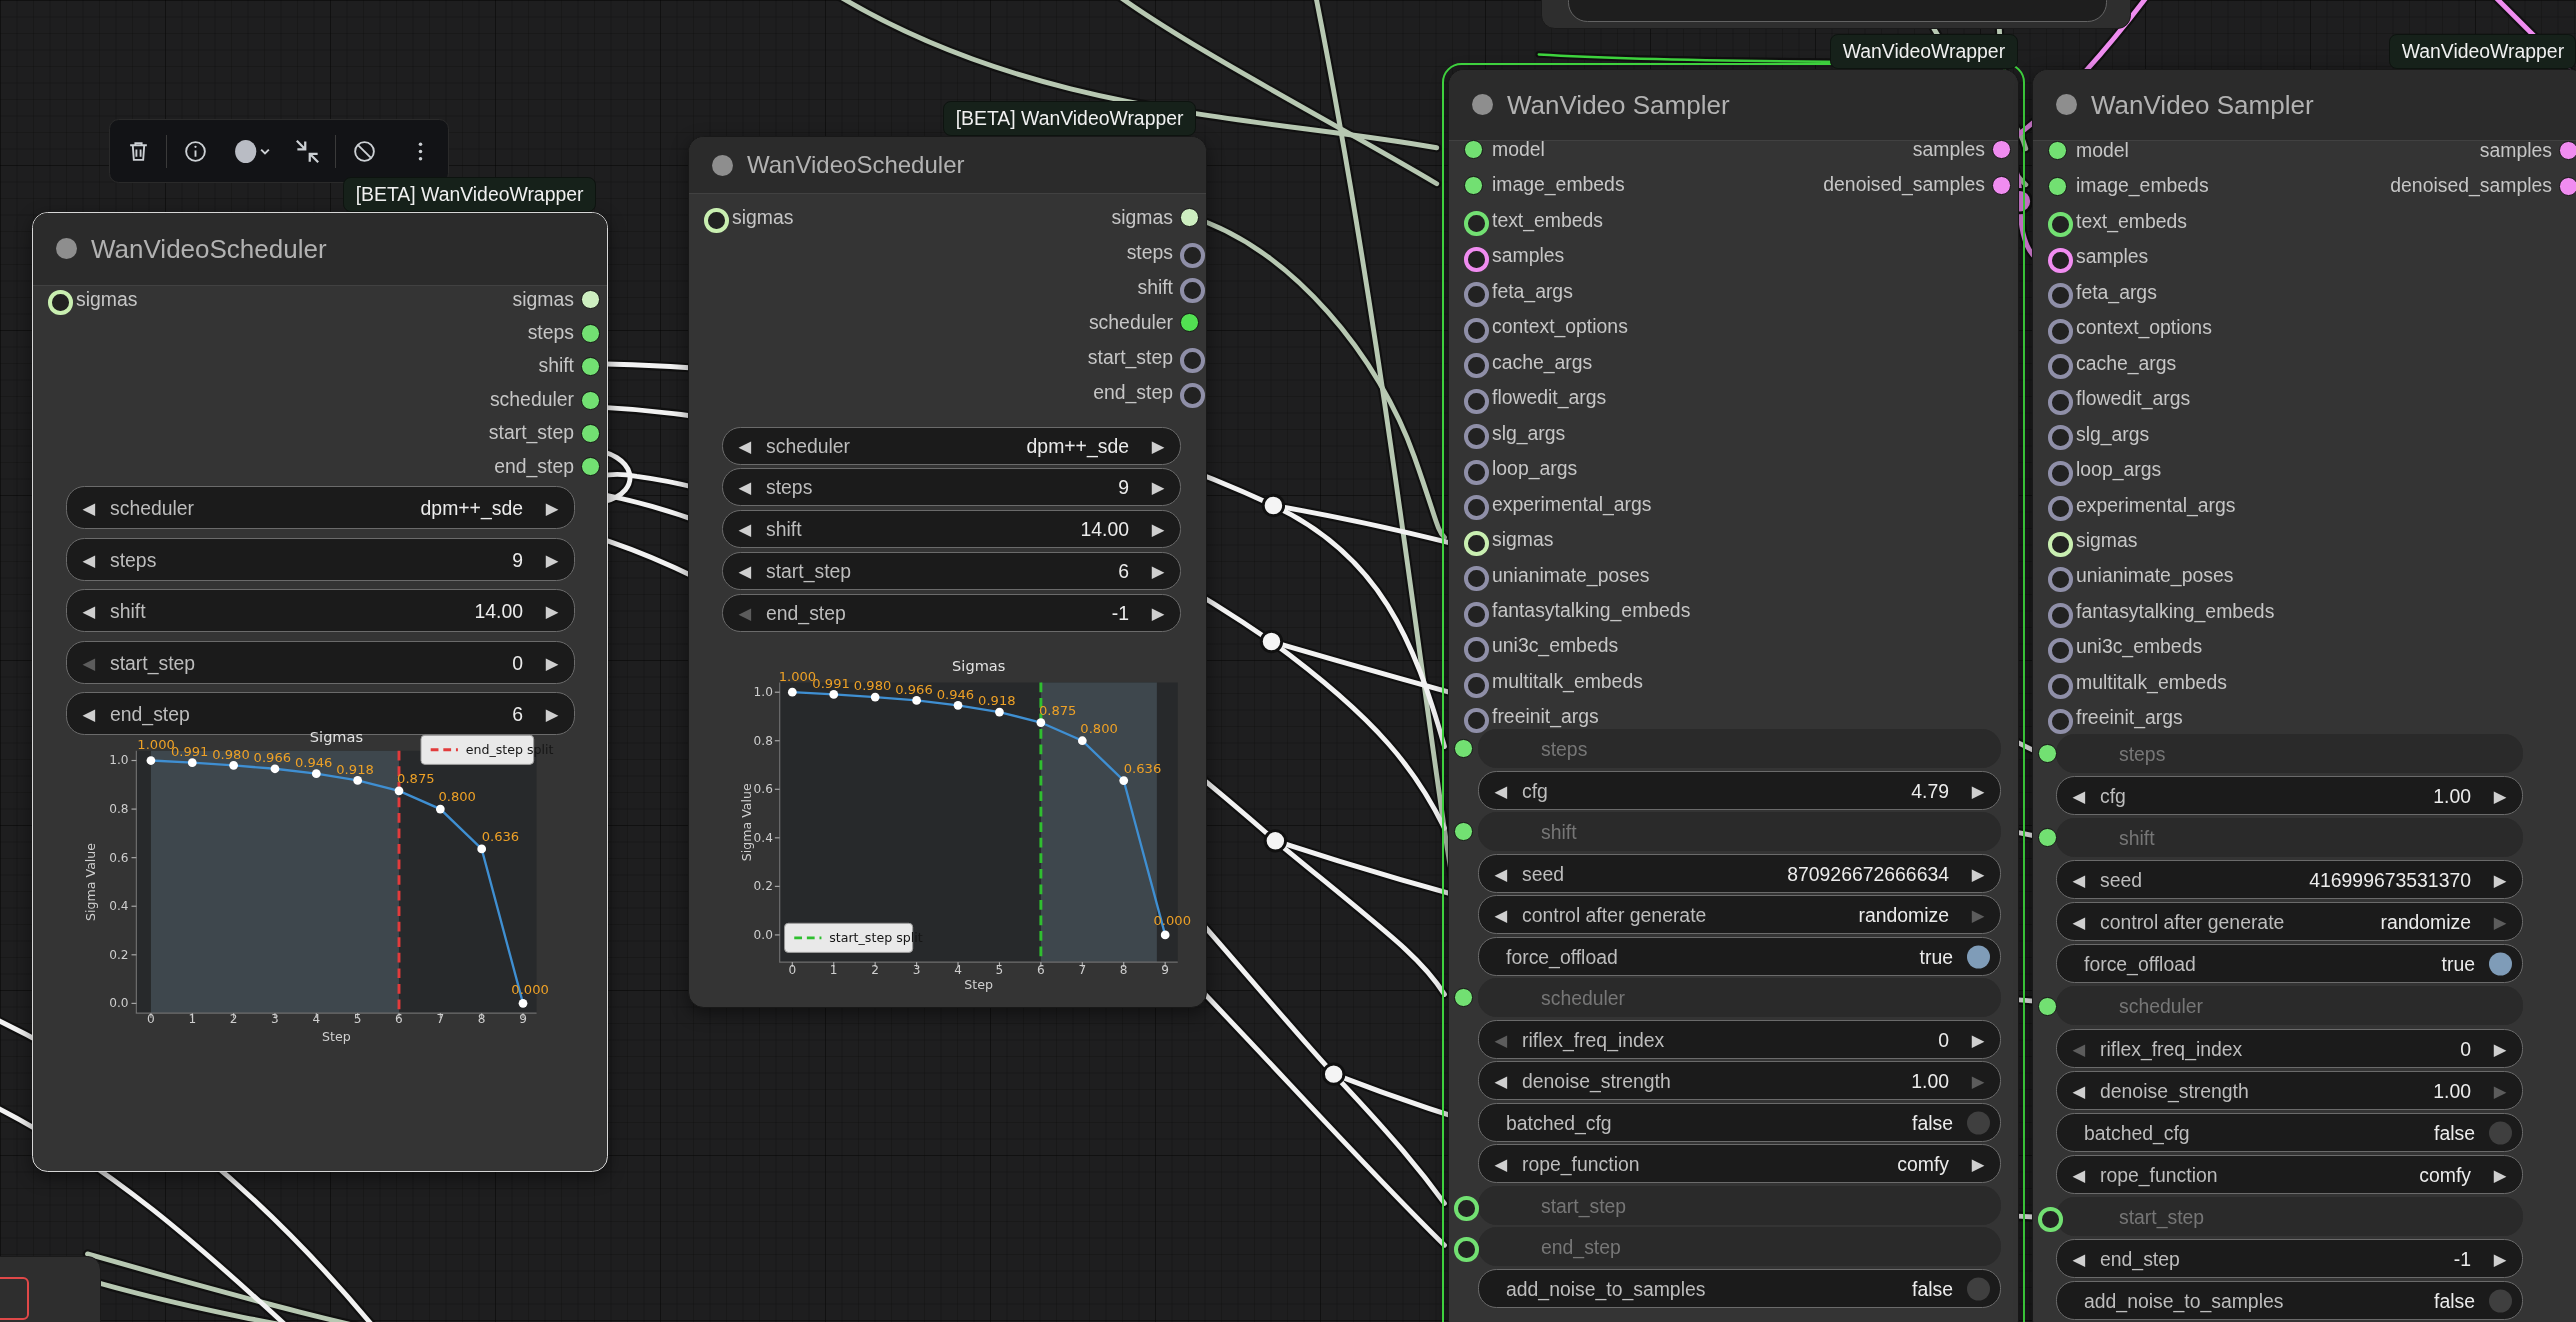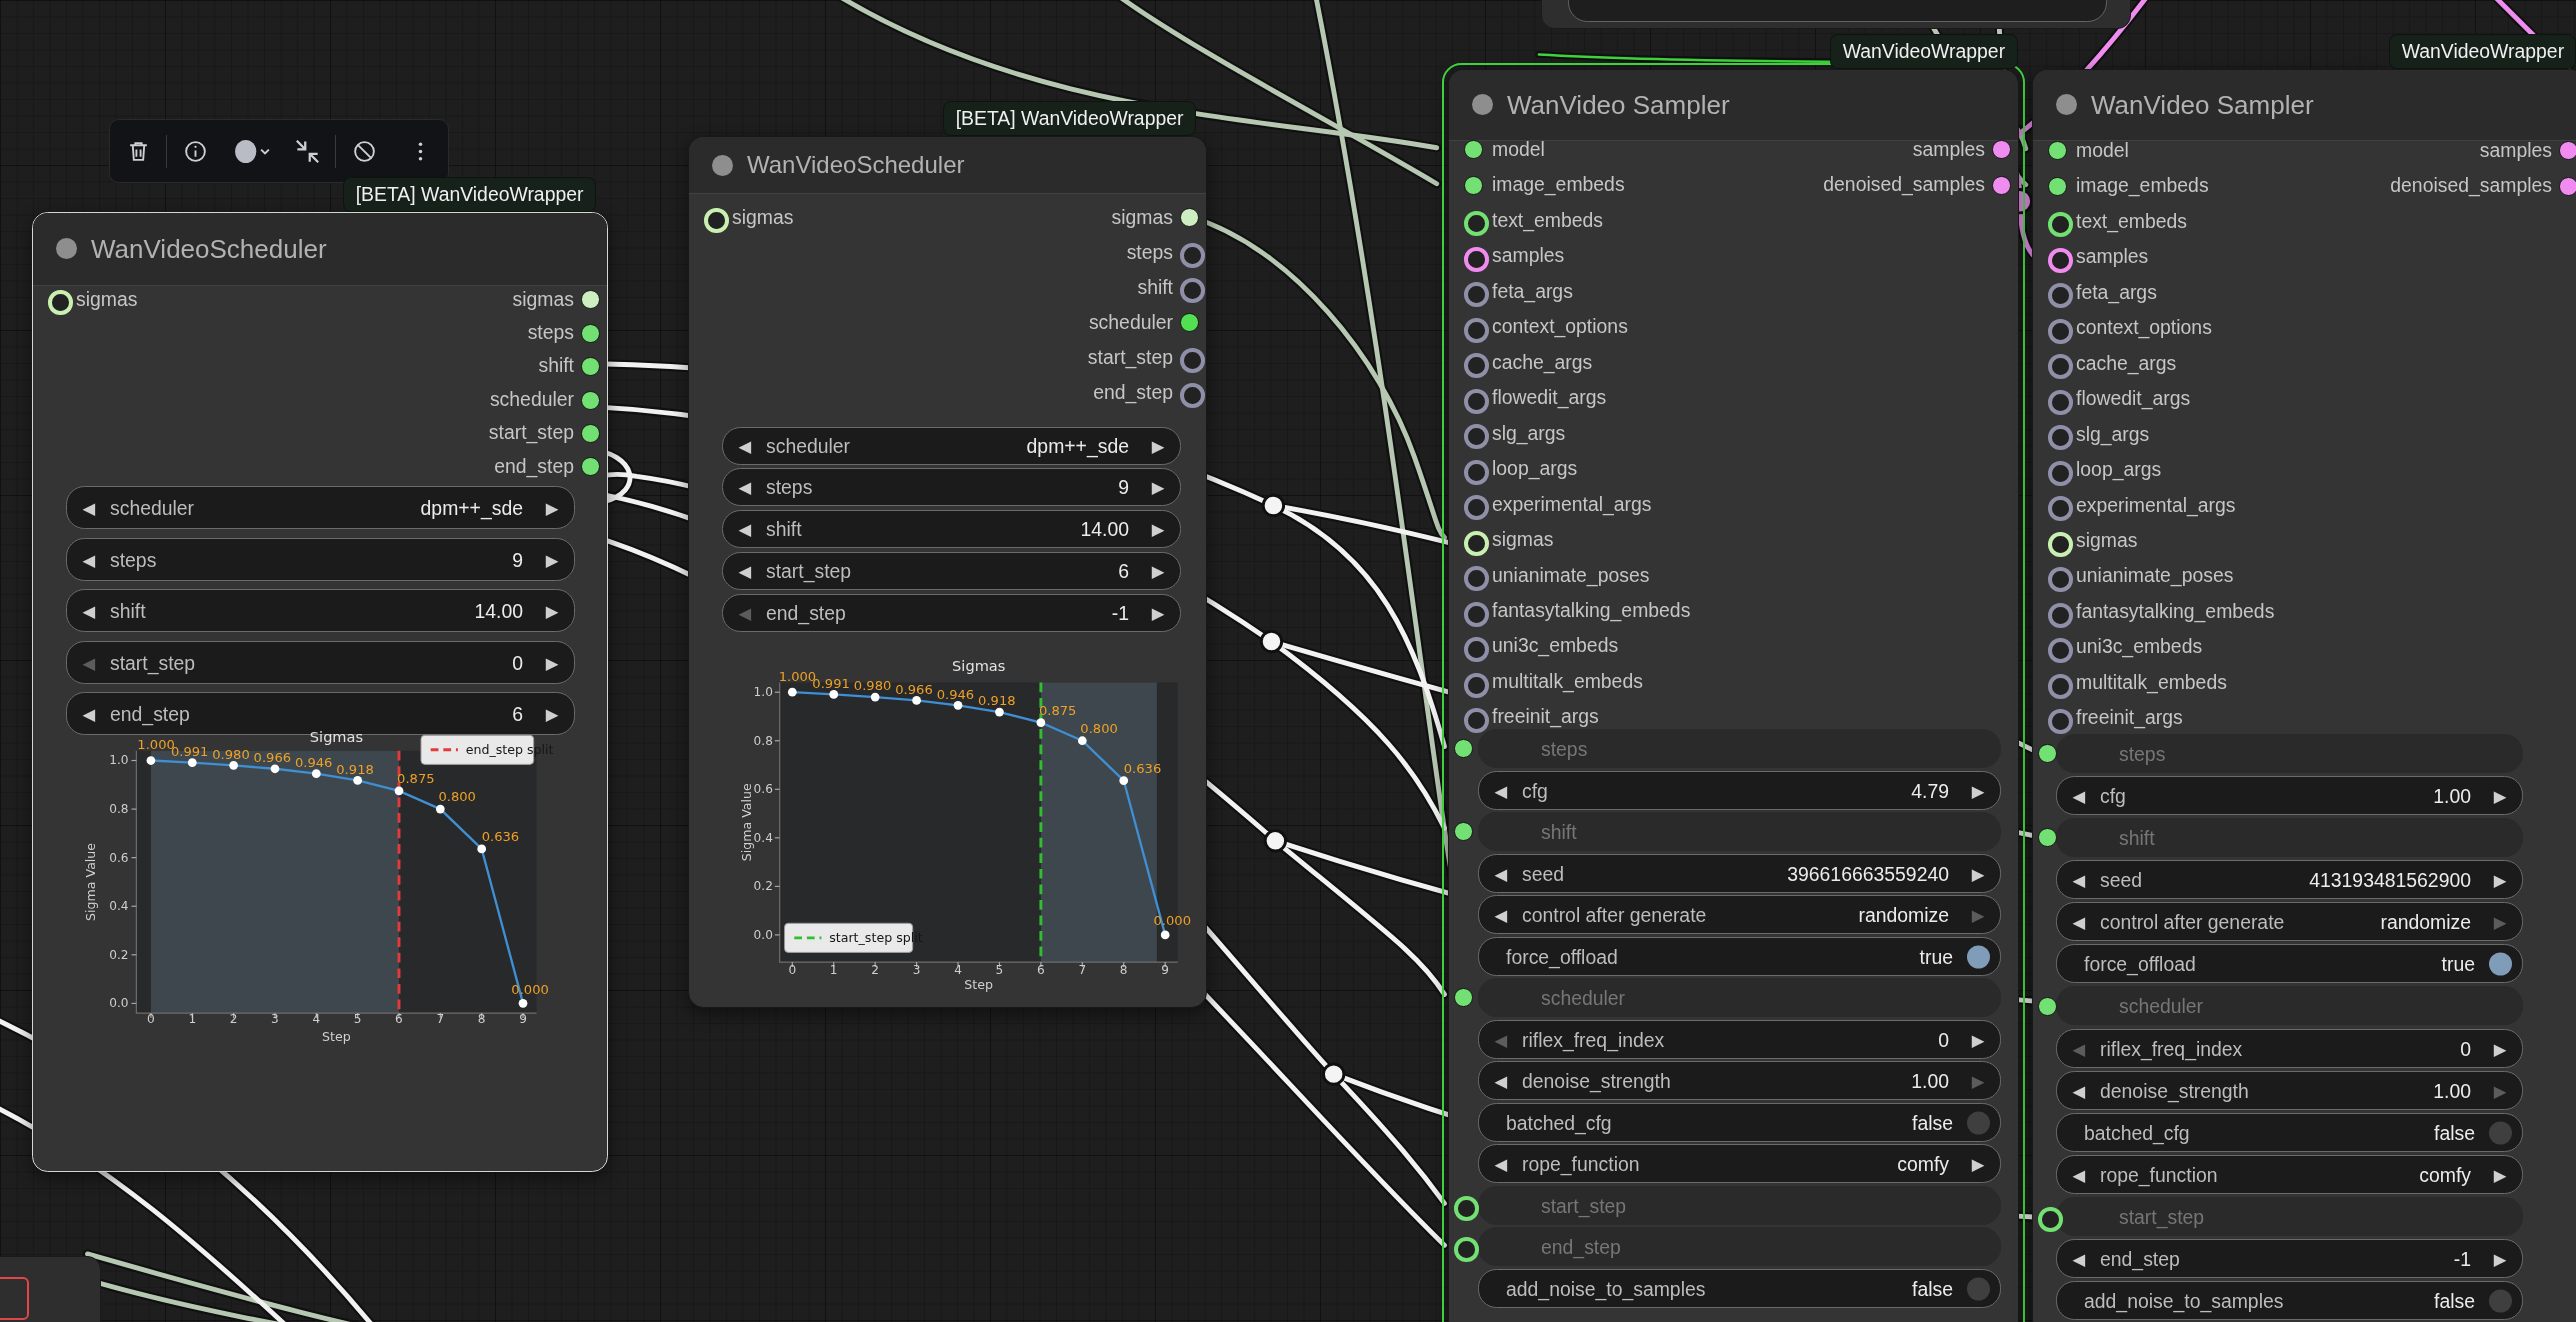--- a/index.html
+++ b/index.html
@@ -262,21 +262,21 @@
           <span class="wvalue">4.79</span>
           <span class="arrow right">▶</span>
         </div>
         <div class="widget inputrow" style="left: 29px; top: 742px; width: 521px; height: 37px;">
           <span class="wlabel">shift</span>
         </div>
         <div class="slot" style="left: 5.3px; top: 752px; width: 16.5px; height: 16.5px; background: rgb(114, 224, 114); border: 1.5px solid rgb(22, 22, 22);"></div>
         <div class="widget" style="left: 29px; top: 784px; width: 521px; height: 37px;">
           <span class="arrow left">◀</span>
           <span class="wlabel">seed</span>
-          <span class="wvalue">396616663559240</span>
+          <span class="wvalue">870926672666634</span>
           <span class="arrow right">▶</span>
         </div>
         <div class="widget" style="left: 29px; top: 825px; width: 521px; height: 37px;">
           <span class="arrow left">◀</span>
           <span class="wlabel">control after generate</span>
           <span class="wvalue">randomize</span>
           <span class="arrow right dim">▶</span>
         </div>
         <div class="widget toggle" style="left: 29px; top: 867px; width: 521px; height: 37px;">
           <span class="wlabel">force_offload</span>
@@ -377,21 +377,21 @@
           <span class="wvalue">1.00</span>
           <span class="arrow right">▶</span>
         </div>
         <div class="widget inputrow" style="left: 23px; top: 748px; width: 465px; height: 37px;">
           <span class="wlabel">shift</span>
         </div>
         <div class="slot" style="left: 5.3px; top: 758px; width: 16.5px; height: 16.5px; background: rgb(114, 224, 114); border: 1.5px solid rgb(22, 22, 22);"></div>
         <div class="widget" style="left: 23px; top: 790px; width: 465px; height: 37px;">
           <span class="arrow left">◀</span>
           <span class="wlabel">seed</span>
-          <span class="wvalue">413193481562900</span>
+          <span class="wvalue">416999673531370</span>
           <span class="arrow right">▶</span>
         </div>
         <div class="widget" style="left: 23px; top: 832px; width: 465px; height: 37px;">
           <span class="arrow left">◀</span>
           <span class="wlabel">control after generate</span>
           <span class="wvalue">randomize</span>
           <span class="arrow right dim">▶</span>
         </div>
         <div class="widget toggle" style="left: 23px; top: 874px; width: 465px; height: 37px;">
           <span class="wlabel">force_offload</span>

